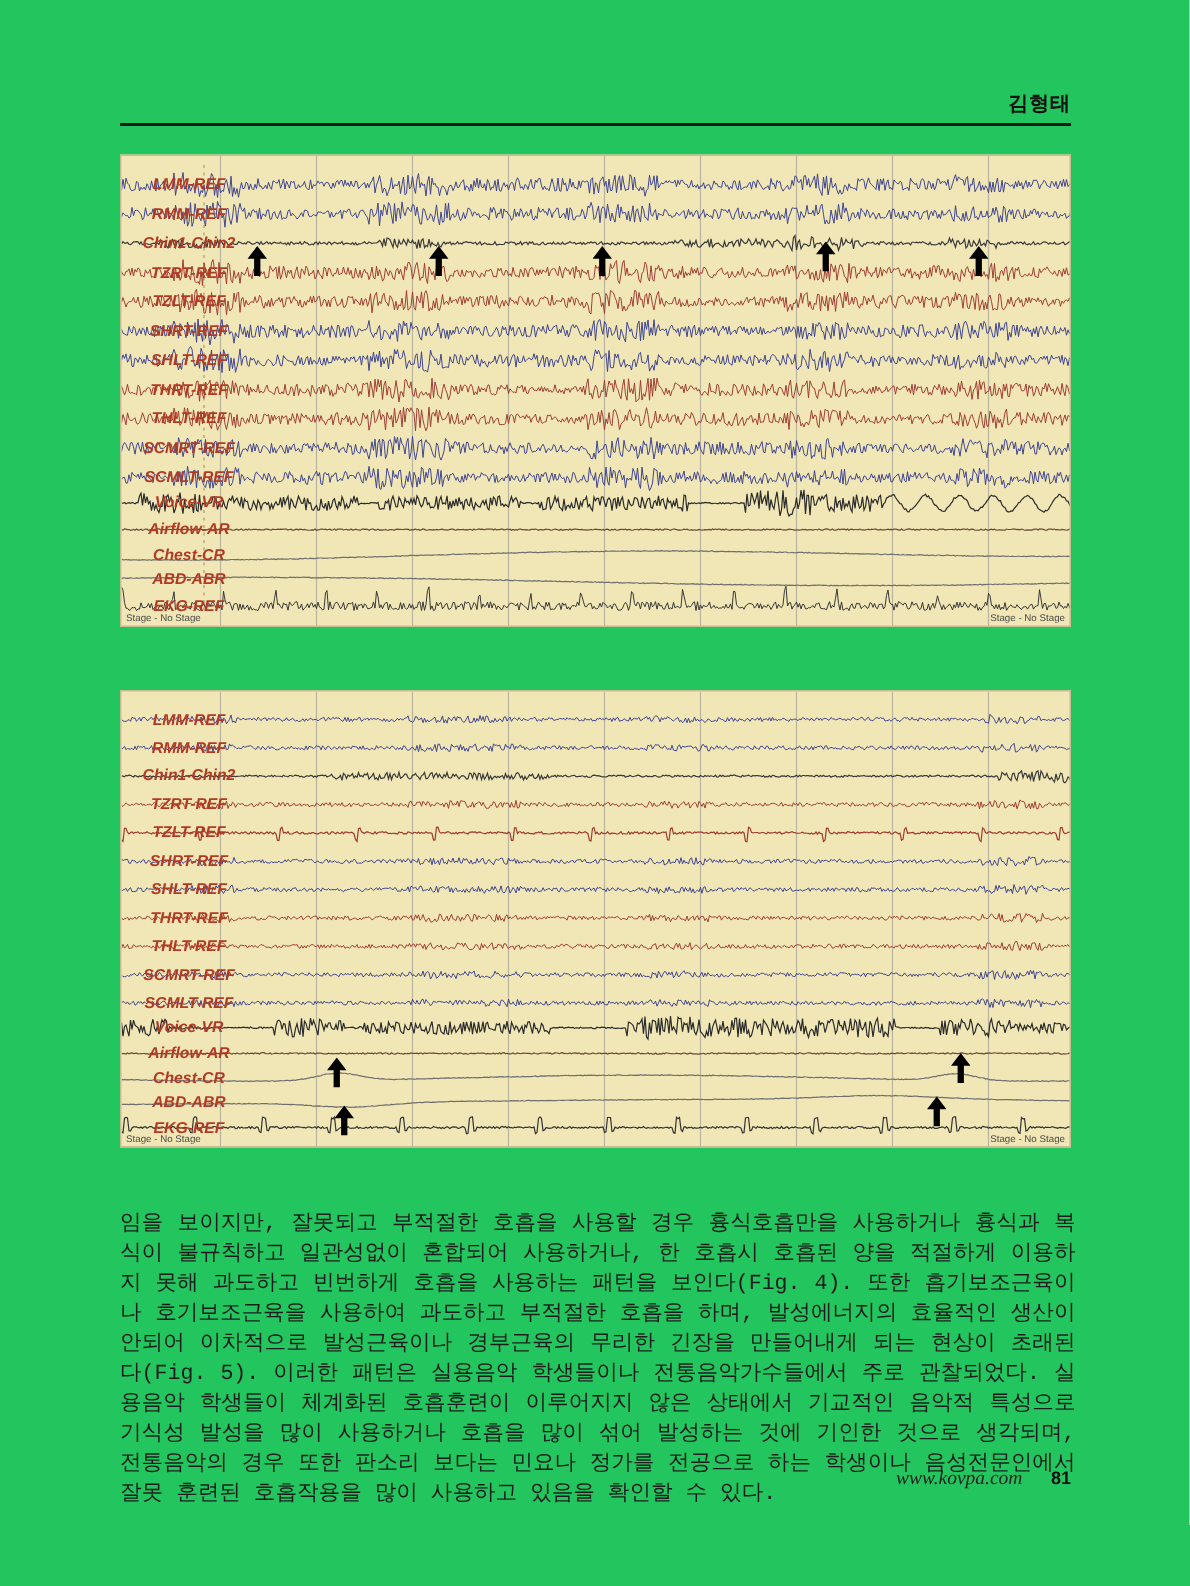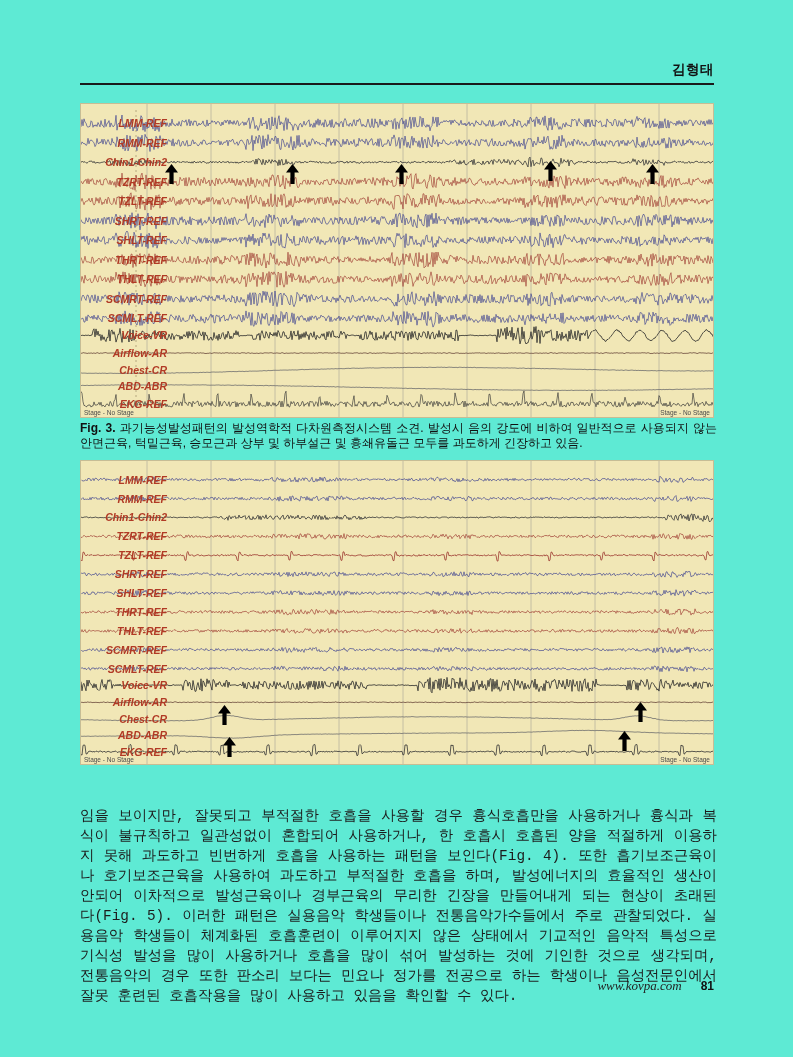--- a/index.html
+++ b/index.html
@@ -1,36 +1,36 @@
 <!DOCTYPE html>
 <html><head>
 <meta charset="utf-8">
 <style>
   * { margin:0; padding:0; box-sizing:border-box; }
   html,body { background:#e8e8e8; }
   .page {
-    position:relative; width:793px; height:1057px; background:#5eead4;
+    position:relative; width:793px; height:1057px; background:#22c55e;
     margin:0 auto; overflow:hidden;
     font-family:"Liberation Sans", sans-serif;
   }
   .header {
     position:absolute; left:80px; top:60px; width:634px;
     text-align:right; border-bottom:2px solid #1a1a1a; padding-bottom:4px;
   }
   .header .author { font-size:13.5px; font-weight:bold; color:#111; letter-spacing:0.5px; }
 
   .fig-panel {
     position:absolute; left:80px; width:634px;
     background:#f1e7b6; border:1px solid #c6bd95; overflow:hidden;
   }
   #fig3-panel { top:103px; height:315px; }
   #fig4-panel { top:460px; height:305px; }
   .fig-panel svg.wave { position:absolute; left:0; top:0; }
   .ch-label {
-    position:absolute; width:82px; text-align:right;
+    position:absolute; width:82px; text-align:center;
     font-size:10.5px; font-style:italic; font-weight:bold;
     color:#b13a25; font-family:"Liberation Sans", sans-serif;
     z-index:3; pointer-events:none; line-height:1;
   }
   .stage-note {
     position:absolute; bottom:1px; font-size:6.5px; color:#4a4a4a; z-index:3;
     font-family:"Liberation Sans", sans-serif;
   }
   .stage-note.left { left:3px; }
   .stage-note.right { right:3px; }
@@ -123,24 +123,20 @@
       <svg width="13" height="20" viewBox="0 0 13 20" class="arrow-icon" style="left: 462.66px; top: 56.7px;">
         <path d="M6.5 0 L13 8.5 L8.6 8.5 L8.6 20 L4.4 20 L4.4 8.5 L0 8.5 Z" fill="#000000"></path>
       </svg>
       <svg width="13" height="20" viewBox="0 0 13 20" class="arrow-icon" style="left: 564.734px; top: 59.85px;">
         <path d="M6.5 0 L13 8.5 L8.6 8.5 L8.6 20 L4.4 20 L4.4 8.5 L0 8.5 Z" fill="#000000"></path>
       </svg>
       <span class="stage-note left">Stage - No Stage</span>
       <span class="stage-note right">Stage - No Stage</span>
     </div>
 
-  <div id="caption3" class="caption">
-    <span class="fig-label">Fig. 3.</span>
-    <span>과기능성발성패턴의 발성역학적 다차원측정시스템 소견. 발성시 음의 강도에 비하여 일반적으로 사용되지 않는 안면근육, 턱밑근육, 승모근과 상부 및 하부설근 및 흉쇄유돌근 모두를 과도하게 긴장하고 있음.</span>
-  </div>
 
   <div id="fig4-panel" class="fig-panel">
       <svg width="634" height="305" class="wave">
         <line x1="66" x2="66" y1="0" y2="305" stroke="#8a8a8a" stroke-width="0.8" opacity="0.55"></line>
         <line x1="130" x2="130" y1="0" y2="305" stroke="#8a8a8a" stroke-width="0.8" opacity="0.55"></line>
         <line x1="194" x2="194" y1="0" y2="305" stroke="#8a8a8a" stroke-width="0.8" opacity="0.55"></line>
         <line x1="258" x2="258" y1="0" y2="305" stroke="#8a8a8a" stroke-width="0.8" opacity="0.55"></line>
         <line x1="322" x2="322" y1="0" y2="305" stroke="#8a8a8a" stroke-width="0.8" opacity="0.55"></line>
         <line x1="386" x2="386" y1="0" y2="305" stroke="#8a8a8a" stroke-width="0.8" opacity="0.55"></line>
         <line x1="450" x2="450" y1="0" y2="305" stroke="#8a8a8a" stroke-width="0.8" opacity="0.55"></line>

